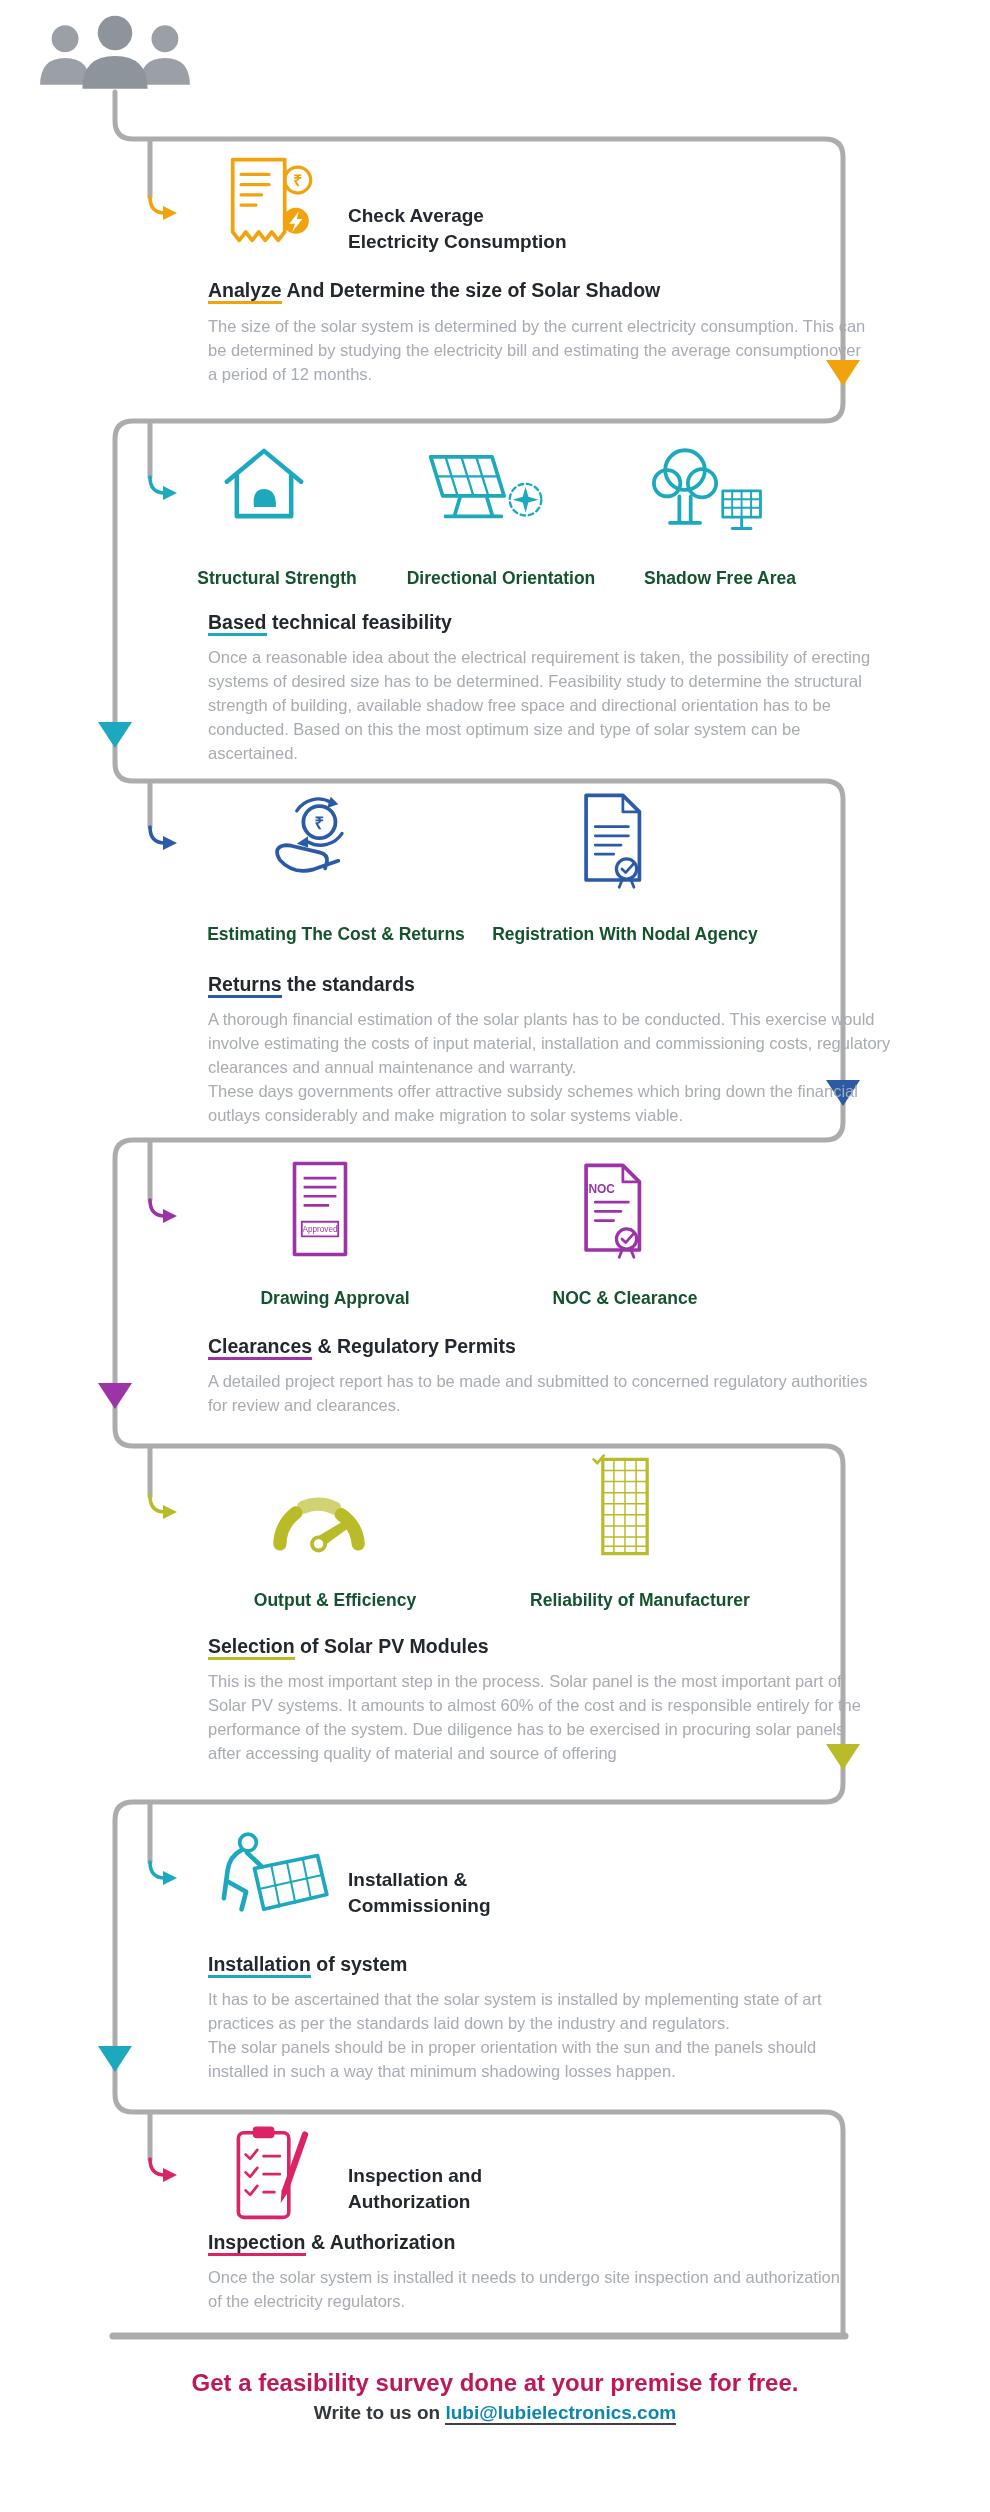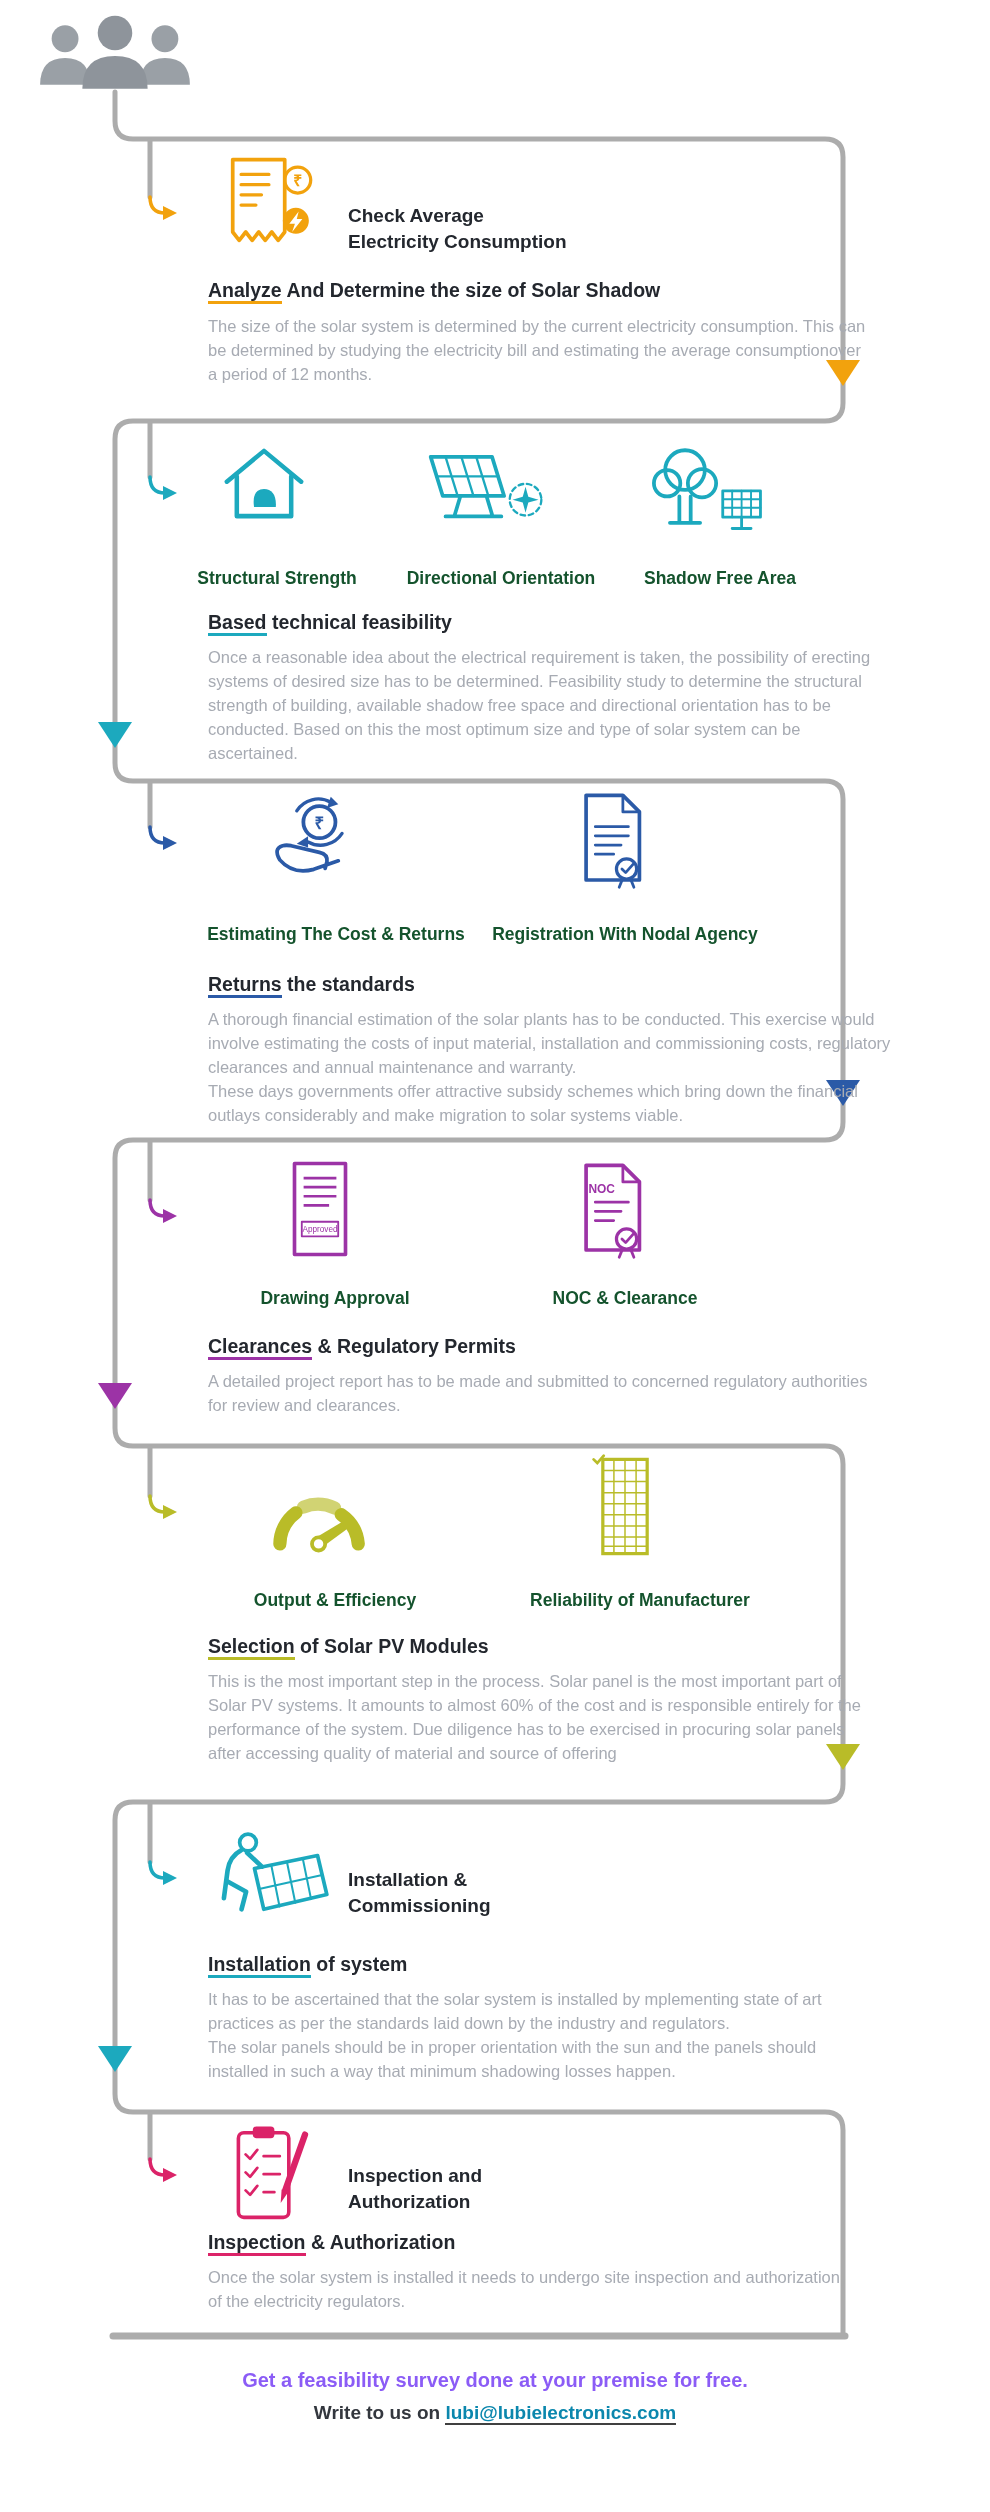--- a/index.html
+++ b/index.html
@@ -12,21 +12,21 @@
   .gline{fill:none;stroke:#ACACAC;stroke-width:5;stroke-linecap:round}
   .gline.bar{stroke-width:7}
   .marker .elbow{fill:none;stroke:currentColor;stroke-width:3.5;stroke-linecap:round}
   .marker polygon{fill:currentColor;stroke:none}
   
   .icon-title{font-size:19px;line-height:1.35;font-weight:bold;color:#23272E;white-space:pre-line}
   .icon-label{font-size:17.5px;font-weight:bold;color:#14532d;text-align:center;line-height:1.3}
   .heading{font-size:19.5px;font-weight:bold;color:#23272E}
   .heading .lead{border-bottom:3px solid var(--acc);}
   .body-text{font-size:16.5px;line-height:24px;color:#A7ABB3;white-space:pre-line}
-  .footer-line1{font-size:20px;font-weight:bold;color:#8b5cf6;text-align:center}
+  .footer-line1{font-size:24px;font-weight:bold;color:#be185d;text-align:center}
   .footer-line2{font-size:19px;font-weight:bold;color:#33373E;text-align:center}
   .email-link{color:#0B87AD;border-bottom:2px solid #404040;cursor:pointer;text-decoration:none}
   .icon-svg{display:block}
 </style>
 </head>
 <body>
 
 <div class="canvas">
 
   <svg class="abs" style="left:0;top:0" width="990" height="2512" viewBox="0 0 990 2512">

